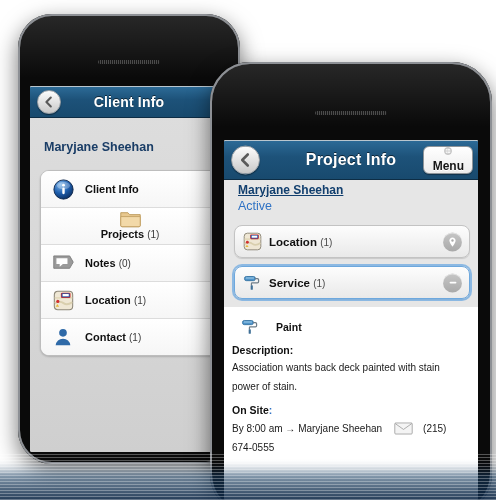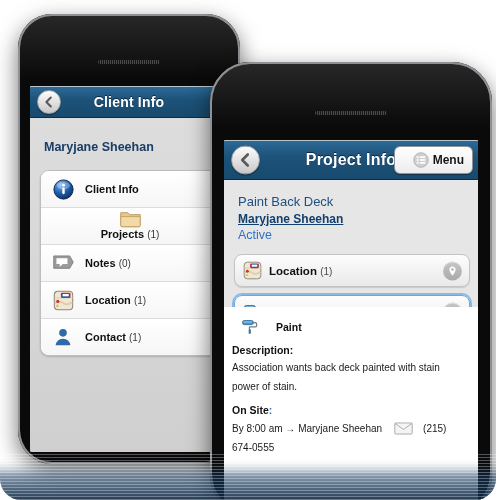--- a/index.html
+++ b/index.html
@@ -2,21 +2,21 @@
 <html><head>
 <meta charset="utf-8">
 <style>
   html,body{margin:0;padding:0;}
   body{
     width:500px;height:500px;overflow:hidden;
     background:#ffffff;
     font-family:"Liberation Sans", sans-serif;
     position:relative;
   }
-  #stage{position:absolute;inset:0;width:496px;height:500px;overflow:hidden;border-radius:21px;}
+  #stage{position:absolute;inset:0;width:496px;height:500px;overflow:hidden;}
 
   
   .phone{position:absolute;border-radius:34px;background:#0a0a0a;
          box-shadow:0 0 0 2px #4a4a4a inset, 0 8px 22px rgba(0,0,0,.55);}
   .phone .bezel-ring{position:absolute;inset:0;border-radius:34px;
         border:2px solid #8d9095;box-sizing:border-box;pointer-events:none;
         background:linear-gradient(180deg,rgba(255,255,255,.12),rgba(255,255,255,0) 14%);}
   .speaker{position:absolute;height:4px;border-radius:3px;
         background:repeating-linear-gradient(90deg,#4b4b4b 0 1px,#171717 1px 2px);
         left:50%;transform:translateX(-50%);}
@@ -198,35 +198,34 @@
     <div class="screen" style="left:14px;top:78px;width:254px;height:360px;border-radius:2px;">
       <div class="f-body">
 
         <div class="navbar" style="height:38px;">
           <div class="backbtn" style="width:27px;height:27px;">
             <svg width="15" height="15" viewBox="0 0 12 12">
               <path d="M7.8 1.6 L3.4 6 L7.8 10.4" fill="none" stroke="#5a5a5a" stroke-width="2.1" stroke-linecap="round" stroke-linejoin="round"></path>
             </svg>
           </div>
           <div class="nav-title" style="font-size:16px;">Project Info</div>
-          <div class="menubtn" style="height:26px;padding:0 8px 0 18px;">
+          <div class="menubtn" style="height:26px;padding:0 8px 0 9px;flex-direction:column;">
             <svg width="16" height="16" viewBox="0 0 22 22">
               <circle cx="11" cy="11" r="10" fill="#cfcfcf" stroke="#a5a5a5" stroke-width="1"></circle>
               <rect x="5" y="6" width="3" height="2.2" fill="#fff"></rect>
                 <rect x="9.5" y="6" width="7.5" height="2.2" fill="#fff"></rect>
               <rect x="5" y="9.9" width="3" height="2.2" fill="#fff"></rect>
                 <rect x="9.5" y="9.9" width="7.5" height="2.2" fill="#fff"></rect>
               <rect x="5" y="13.8" width="3" height="2.2" fill="#fff"></rect>
                 <rect x="9.5" y="13.8" width="7.5" height="2.2" fill="#fff"></rect>
             </svg>
             <span class="mlabel" style="font-size:12px;">Menu</span>
           </div>
         </div>
 
-        <div class="proj-title" style="font-size:13px;margin:14px 0 0 14px;">Paint Back Deck</div>
         <div class="proj-client" style="font-size:12px;margin:3px 0 0 14px;">Maryjane Sheehan</div>
         <div class="proj-status" style="font-size:12.5px;margin:2px 0 0 14px;">Active</div>
 
         <div class="acc" style="margin:12px 8px 0 10px;height:31px;">
           <div style="width:34px;display:flex;justify-content:center;">
             <svg width="19" height="19" viewBox="0 0 24 24">
               <rect x="1.5" y="1.5" width="21" height="21" rx="4" fill="#efe7d4" stroke="#8d8778" stroke-width="1.2"></rect>
               <path d="M2 15 q6-3 10 0 t10-1" stroke="#d9cfae" stroke-width="2.2" fill="none"></path>
               <path d="M2 9 h20" stroke="#e3d9bb" stroke-width="2" fill="none"></path>
               <rect x="9" y="3" width="11" height="6" rx="1.4" fill="#cf2b2b"></rect>

